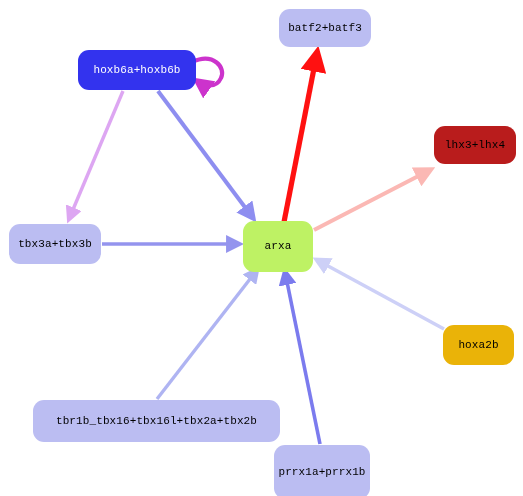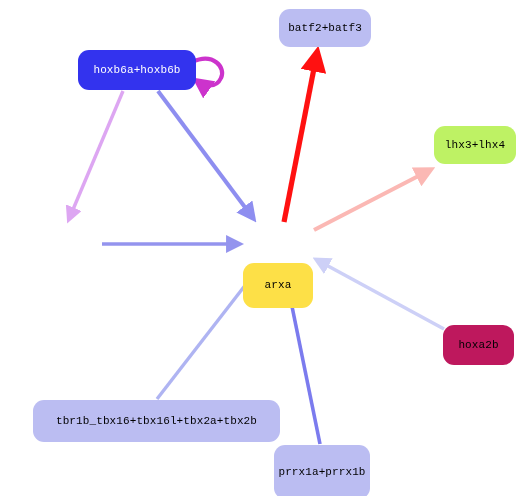--- a/index.html
+++ b/index.html
@@ -98,30 +98,33 @@
   </svg>
 
   <div class="node" id="node-hoxb6" style="left: 78px; top: 50px; width: 118px; height: 40px; background: rgb(51, 51, 238); color: rgb(255, 255, 255); font-size: 11px;">
     <span class="node-label">hoxb6a+hoxb6b</span>
   </div>
 
   <div class="node" id="node-batf23" style="left: 279px; top: 9px; width: 92px; height: 38px; background: rgb(187, 189, 242); color: rgb(0, 0, 0); font-size: 11px;">
     <span class="node-label">batf2+batf3</span>
   </div>
 
-  <div class="node" id="node-lhx34" style="left: 434px; top: 126px; width: 82px; height: 38px; background: #bef264; color: rgb(0, 0, 0); font-size: 11px;">
+  <div class="node" id="node-lhx34" style="left: 434px; top: 126px; width: 82px; height: 38px; background: #b91c1c; color: rgb(0, 0, 0); font-size: 11px;">
     <span class="node-label">lhx3+lhx4</span>
   </div>
 
+  <div class="node" id="node-tbx3" style="left: 9px; top: 224px; width: 92px; height: 40px; background: rgb(187, 189, 242); color: rgb(0, 0, 0); font-size: 11px;">
+    <span class="node-label">tbx3a+tbx3b</span>
+  </div>
 
-  <div class="node" id="node-arxa" style="left: 243px; top: 221px; width: 70px; height: 45px; background: #fde047; color: rgb(0, 0, 0); font-size: 11px; margin-top: 42px;">
+  <div class="node" id="node-arxa" style="left: 243px; top: 221px; width: 70px; height: 51px; background: #bef264; color: rgb(0, 0, 0); font-size: 11px;">
     <span class="node-label">arxa</span>
   </div>
 
-  <div class="node" id="node-hoxa2b" style="left: 443px; top: 325px; width: 71px; height: 40px; background: #be185d; color: rgb(0, 0, 0); font-size: 11px;">
+  <div class="node" id="node-hoxa2b" style="left: 443px; top: 325px; width: 71px; height: 40px; background: #eab308; color: rgb(0, 0, 0); font-size: 11px;">
     <span class="node-label">hoxa2b</span>
   </div>
 
   <div class="node" id="node-tbr1b" style="left: 33px; top: 400px; width: 247px; height: 42px; background: rgb(187, 189, 242); color: rgb(0, 0, 0); font-size: 11px;">
     <span class="node-label">tbr1b_tbx16+tbx16l+tbx2a+tbx2b</span>
   </div>
 
   <div class="node" id="node-prrx1" style="left: 274px; top: 445px; width: 96px; height: 54px; background: rgb(187, 189, 242); color: rgb(0, 0, 0); font-size: 11px;">
     <span class="node-label">prrx1a+prrx1b</span>
   </div>

